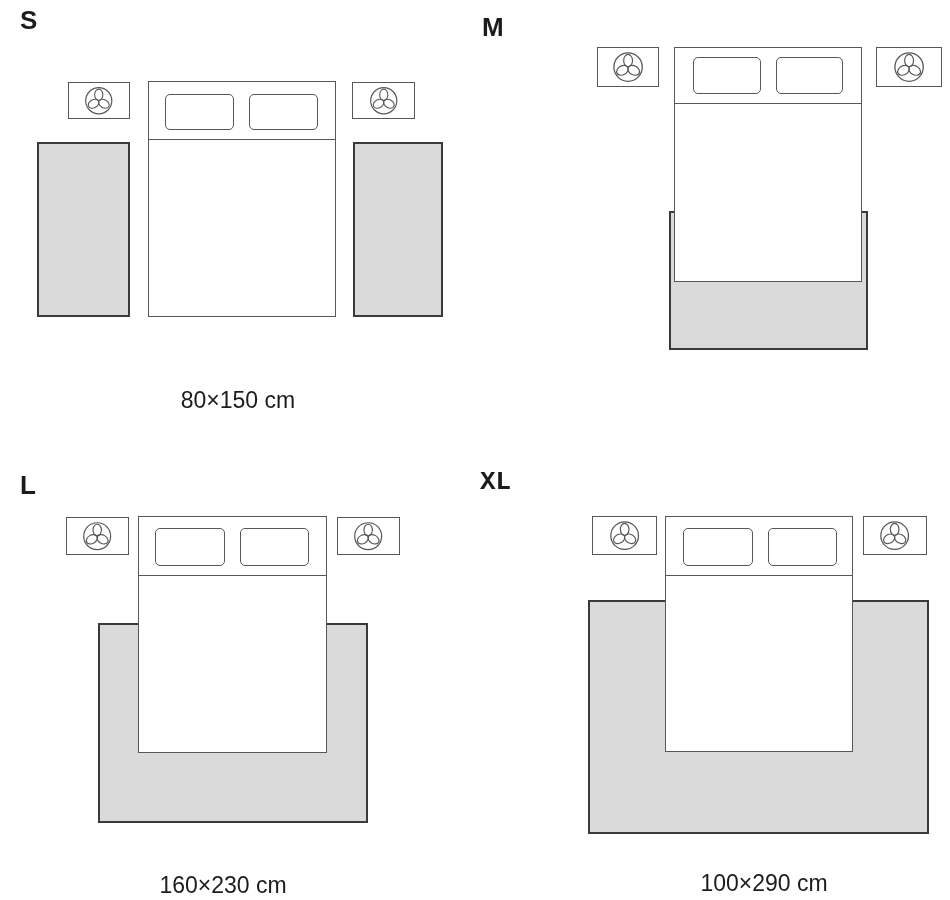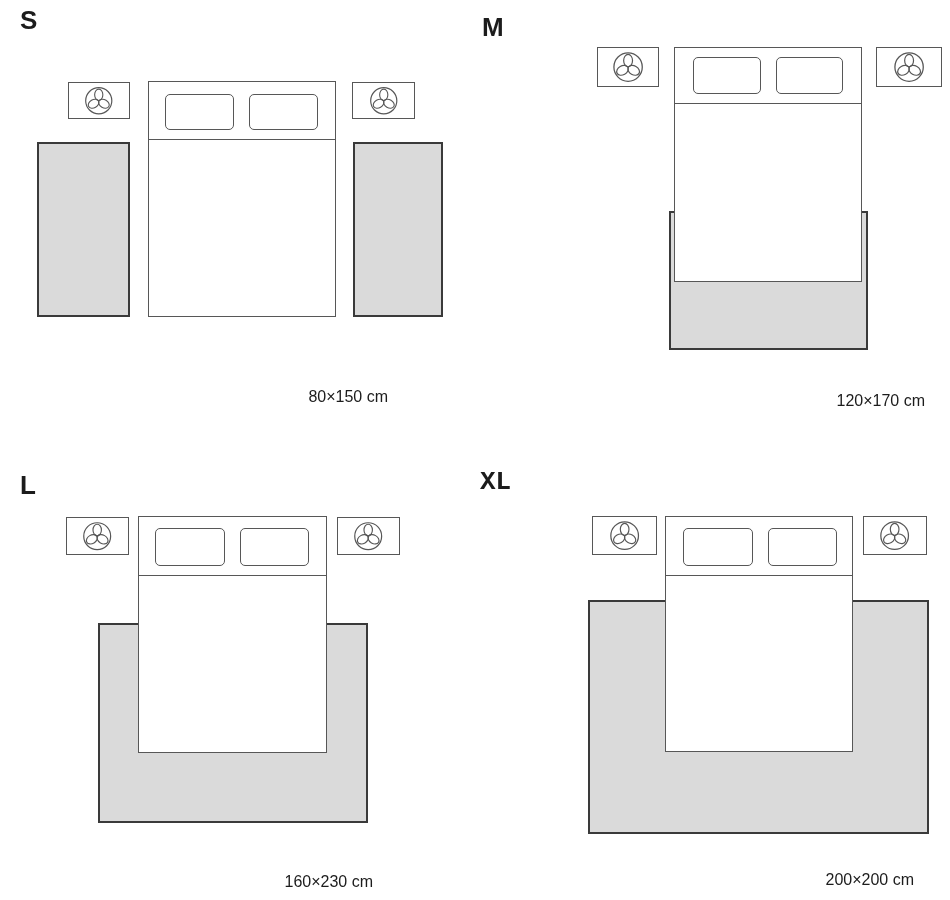--- a/index.html
+++ b/index.html
@@ -15,21 +15,21 @@
     overflow:hidden;font-family:"Liberation Sans", sans-serif;color:var(--text);
   }
   .q{position:absolute;width:475px;height:450px;}
   .letter{position:absolute;font-weight:700;font-size:26px;line-height:1.1;color:var(--text);}
   .rug{position:absolute;background:var(--rug-fill);border:2px solid var(--rug-border);box-sizing:border-box;z-index:1;}
   .furn{position:absolute;background:#fff;border:1px solid var(--furniture-border);box-sizing:border-box;z-index:2;}
   .nightstand{display:flex;align-items:center;justify-content:center;color:var(--furniture-border);}
   .plant{height:90%;aspect-ratio:1/1;display:block;}
   .headboard{position:absolute;left:0;top:0;width:100%;border-bottom:1px solid var(--furniture-border);box-sizing:border-box;}
   .pillow{position:absolute;background:#fff;border:1px solid var(--furniture-border);border-radius:5px;box-sizing:border-box;}
-  .dim{position:absolute;width:300px;text-align:right;font-size:16px;line-height:1.2;color:var(--text);}
+  .dim{position:absolute;width:300px;text-align:center;font-size:23px;line-height:1.2;color:var(--text);}
 
   
   .q-s{left:0;top:0;}
   .q-s .letter{left:20px;top:6px;}
   .q-s .rug-left{left:37px;top:142px;width:93px;height:175px;}
   .q-s .rug-right{left:353px;top:142px;width:90px;height:175px;}
   .q-s .ns-left{left:68px;top:82px;width:62px;height:37px;}
   .q-s .ns-right{left:352px;top:82px;width:63px;height:37px;}
   .q-s .bed{left:148px;top:81px;width:188px;height:236px;}
   .q-s .headboard{height:58px;}
@@ -133,21 +133,20 @@
     <div class="furn nightstand ns-right">
       <svg class="plant" viewBox="0 0 40 40">
         <circle cx="20" cy="20" r="16.6" fill="none" stroke="currentColor" stroke-width="1.5"></circle>
         <g fill="none" stroke="currentColor" stroke-width="1.4">
           <ellipse cx="20" cy="12.4" rx="5.2" ry="7.2"></ellipse>
           <ellipse cx="20" cy="12.4" rx="5.2" ry="7.2" transform="rotate(120 20 20)"></ellipse>
           <ellipse cx="20" cy="12.4" rx="5.2" ry="7.2" transform="rotate(240 20 20)"></ellipse>
         </g>
       </svg>
     </div>
-    <div class="dim">120×170 cm</div>
   </section>
 
   <section class="q q-l">
     <div class="letter">L</div>
     <div class="rug rug-main"></div>
     <div class="furn nightstand ns-left">
       <svg class="plant" viewBox="0 0 40 40">
         <circle cx="20" cy="20" r="16.6" fill="none" stroke="currentColor" stroke-width="1.5"></circle>
         <g fill="none" stroke="currentColor" stroke-width="1.4">
           <ellipse cx="20" cy="12.4" rx="5.2" ry="7.2"></ellipse>
@@ -197,16 +196,16 @@
     <div class="furn nightstand ns-right">
       <svg class="plant" viewBox="0 0 40 40">
         <circle cx="20" cy="20" r="16.6" fill="none" stroke="currentColor" stroke-width="1.5"></circle>
         <g fill="none" stroke="currentColor" stroke-width="1.4">
           <ellipse cx="20" cy="12.4" rx="5.2" ry="7.2"></ellipse>
           <ellipse cx="20" cy="12.4" rx="5.2" ry="7.2" transform="rotate(120 20 20)"></ellipse>
           <ellipse cx="20" cy="12.4" rx="5.2" ry="7.2" transform="rotate(240 20 20)"></ellipse>
         </g>
       </svg>
     </div>
-    <div class="dim">200×200 cm</div>
+    <div class="dim">100×290 cm</div>
   </section>
 
 </div>
 
 </body></html>

